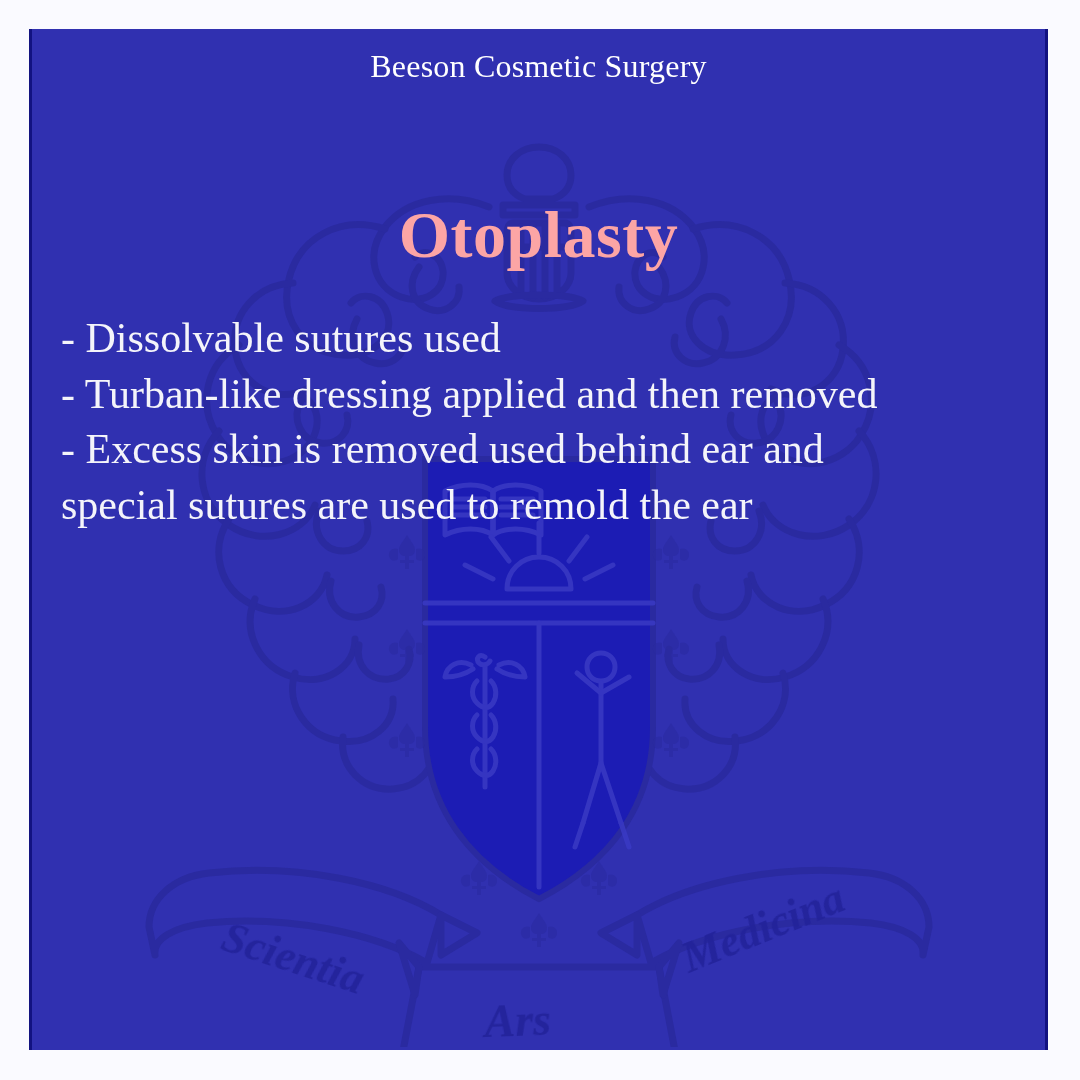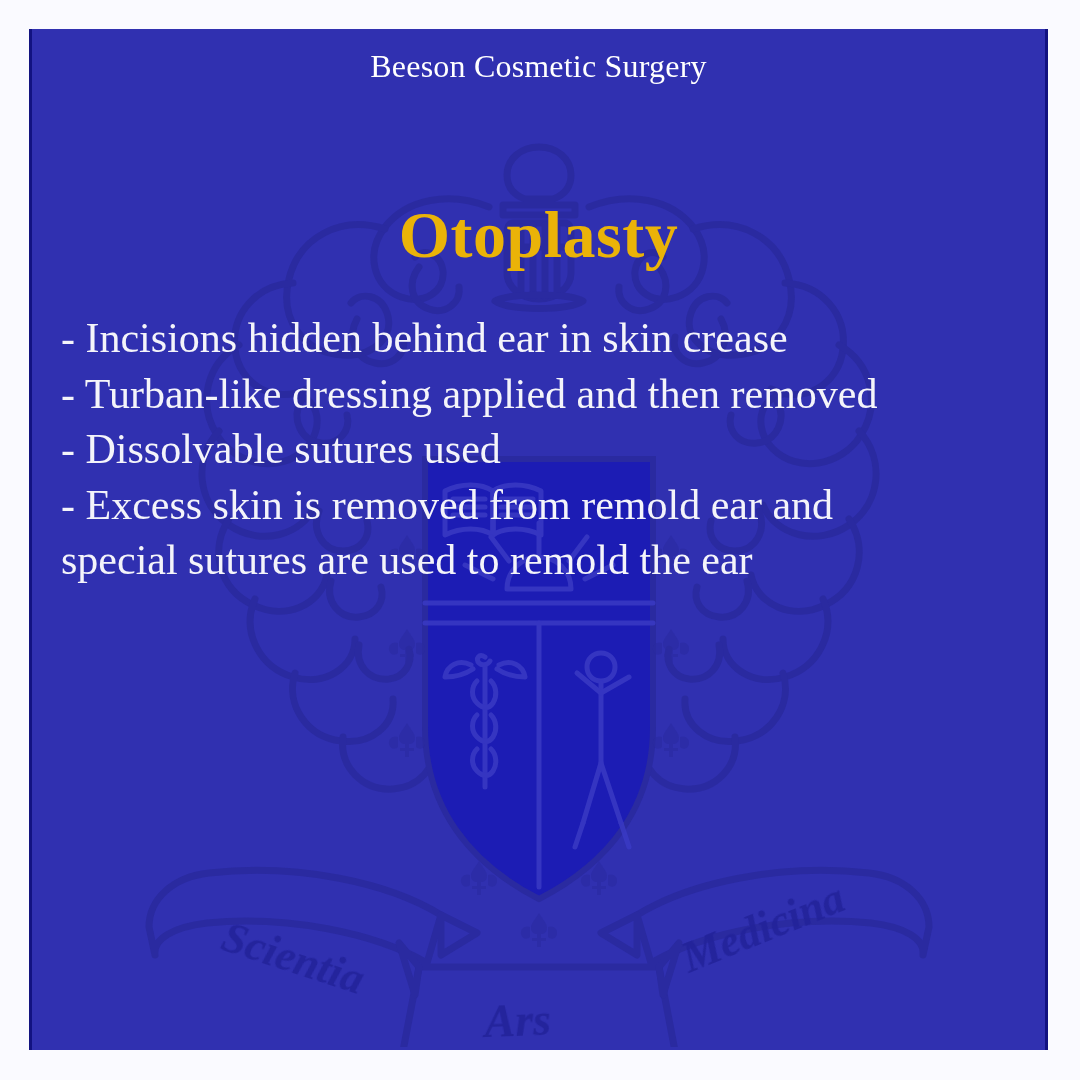--- a/index.html
+++ b/index.html
@@ -74,21 +74,21 @@
     letter-spacing: 0.2px;
     white-space: nowrap;
   }
 
   .slide-title {
     position: absolute;
     top: 123px;
     left: 0;
     width: 100%;
     text-align: center;
-    color: #eab308;
+    color: #fca5a5;
     font-size: 66px;
     line-height: 78px;
     font-weight: bold;
     letter-spacing: 0.5px;
     white-space: nowrap;
   }
 
   .body-block {
     position: absolute;
     left: 29px;
@@ -242,22 +242,21 @@
       </svg>
     </div>
 
     <div class="content">
 
       <div class="slide-header">Beeson Cosmetic Surgery</div>
 
       <h1 class="slide-title">Otoplasty</h1>
 
       <div class="body-block" id="body-block">
-          <div class="body-line">- Incisions hidden behind ear in skin crease</div>
+          <div class="body-line">- Dissolvable sutures used</div>
           <div class="body-line">- Turban-like dressing applied and then removed</div>
-          <div class="body-line">- Dissolvable sutures used</div>
-          <div class="body-line">- Excess skin is removed from remold ear and</div>
+          <div class="body-line">- Excess skin is removed used behind ear and</div>
           <div class="body-line wrap-cont">special sutures are used to remold the ear</div>
         </div>
 
     </div>
   </div>
 </div>
 
 </body></html>

